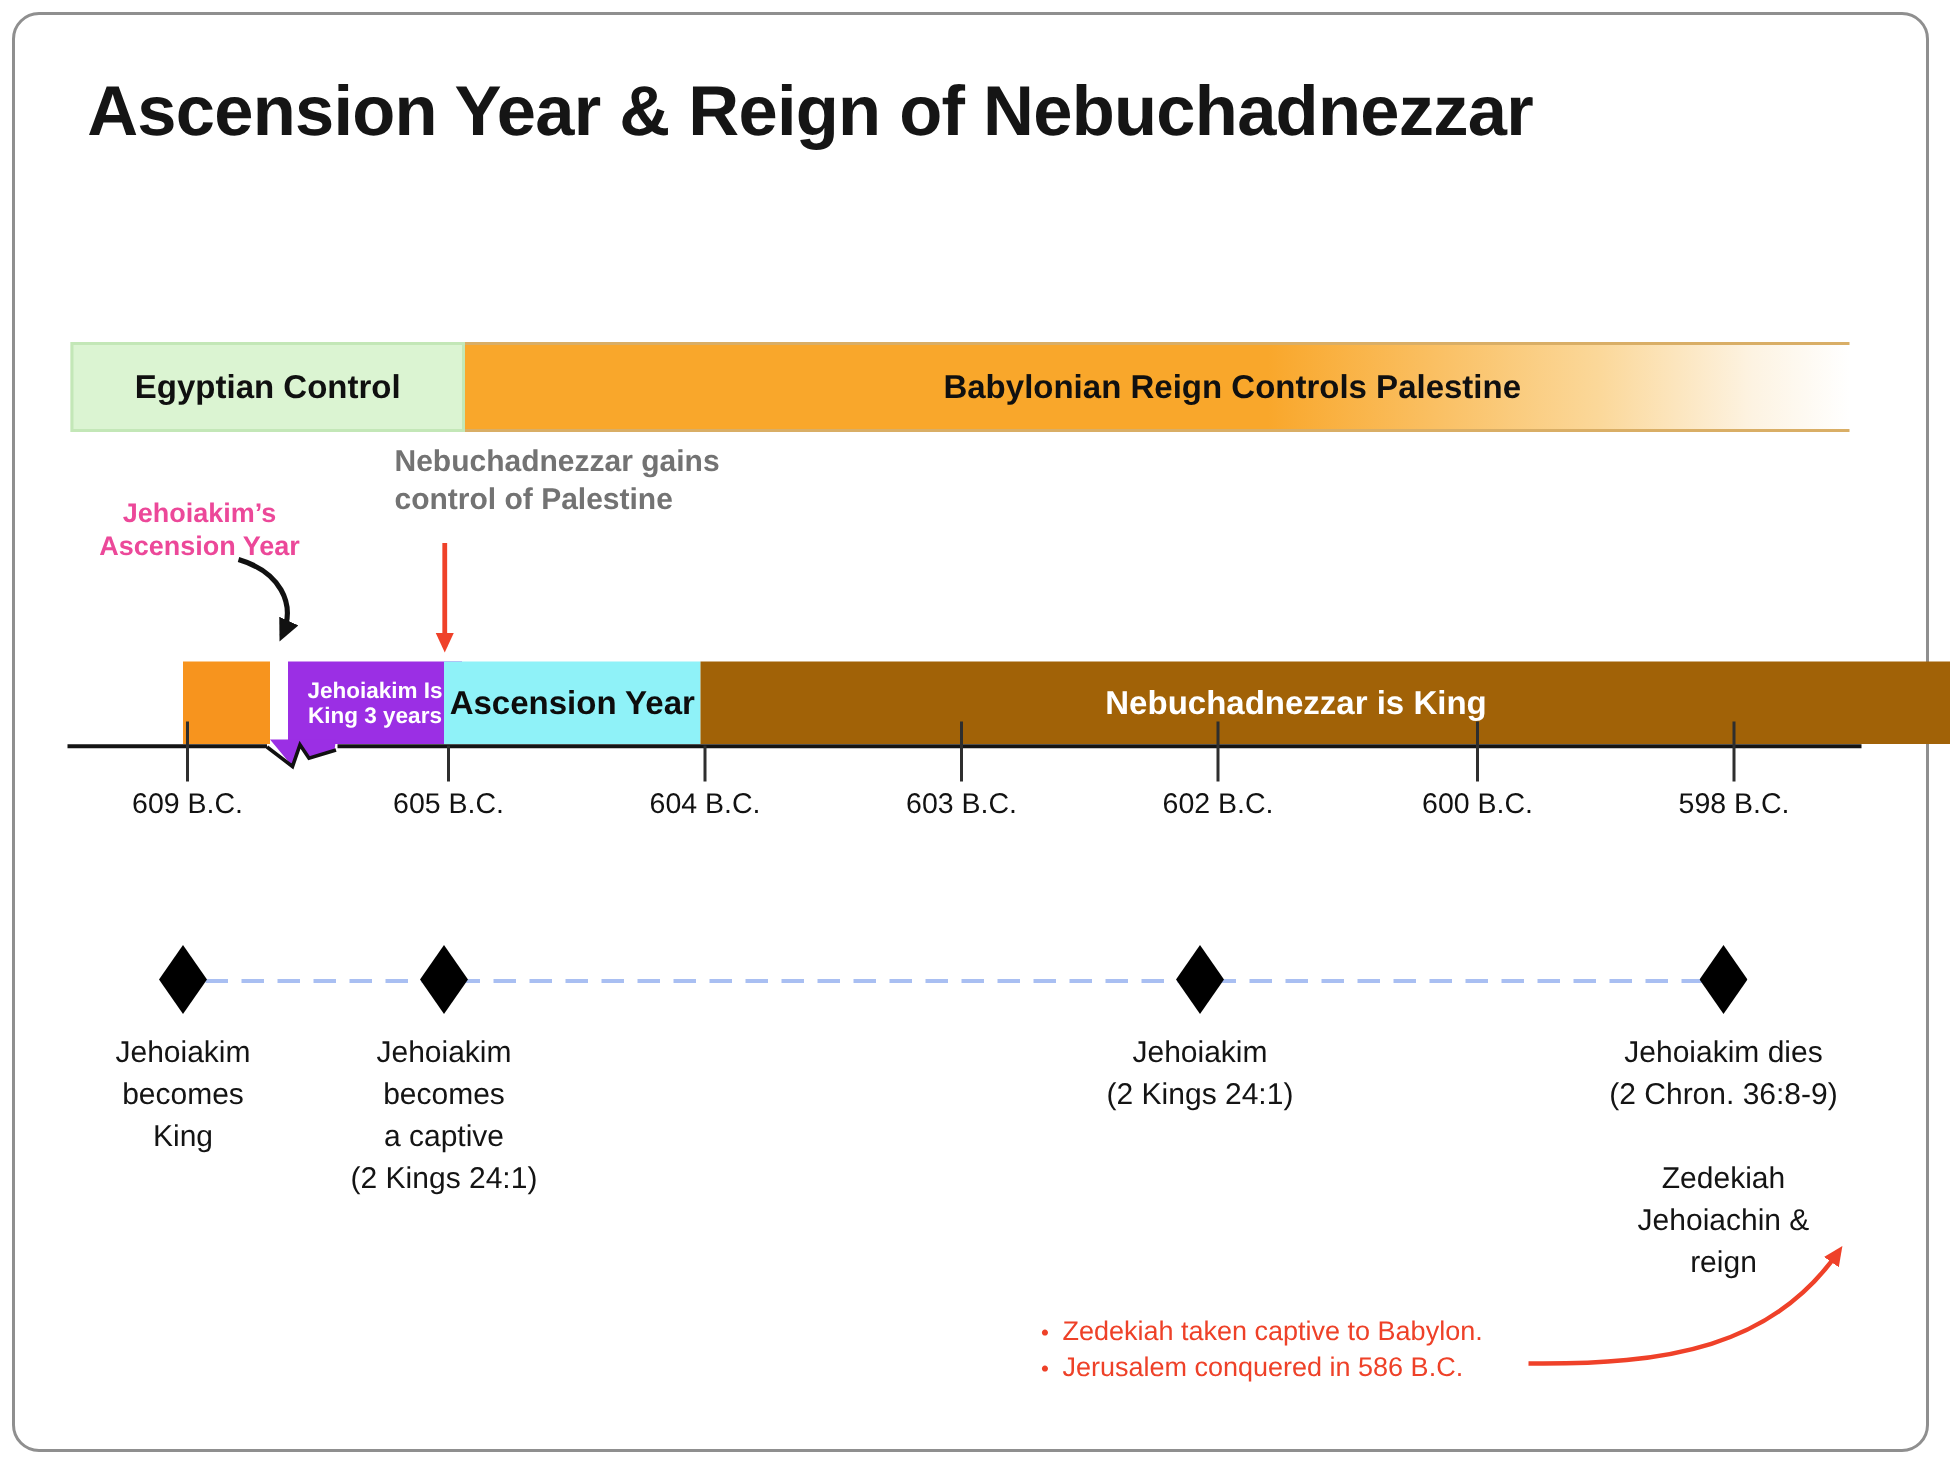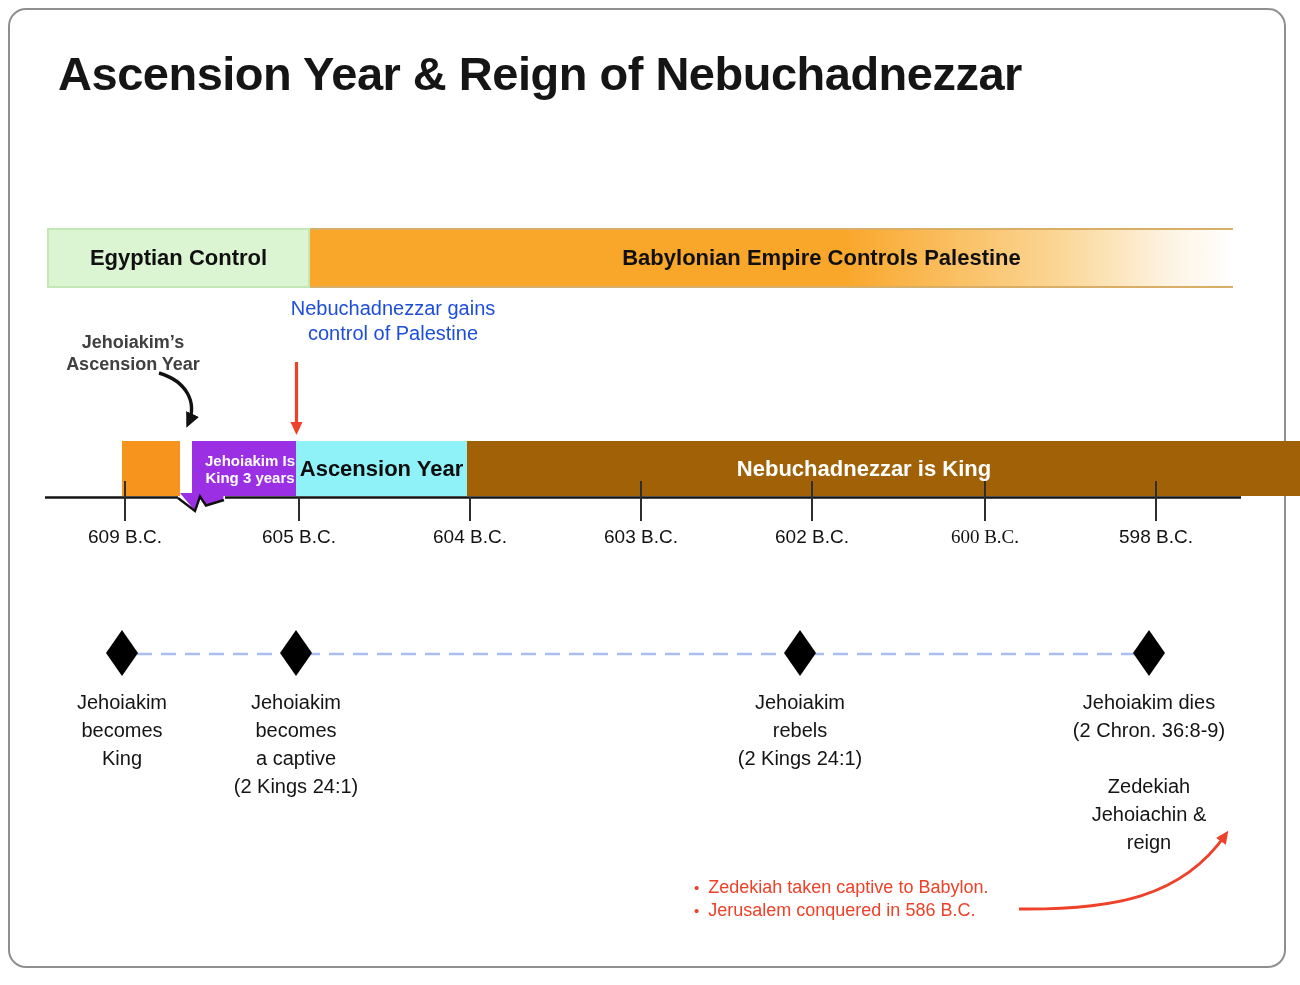--- a/index.html
+++ b/index.html
@@ -11,23 +11,23 @@
     color:#151515;letter-spacing:-0.5px;}
   
   .topbar{top:228px;height:60px;box-sizing:border-box;display:flex;align-items:center;}
   .topbar .bar-label{width:100%;text-align:center;font-size:22px;font-weight:700;color:#101010;}
   .bar-egypt{left:47px;width:263px;background:#dbf4d2;border:2px solid #c3e7b7;}
   .bar-babylon{left:310px;width:923px;border-top:2px solid #d9ae66;border-bottom:2px solid #d9ae66;
     background:linear-gradient(90deg,#f9a72b 0%,#f9a72b 58%,#fbd89a 82%,#fdf3e2 93%,#ffffff 100%);}
   .bar-babylon .bar-label{padding-left:100px;}
   
   .ann-jehoiakim{left:43px;top:331px;width:180px;text-align:center;font-size:18px;font-weight:700;
-    line-height:22px;color:#404040;}
-  .ann-nebu{left:263px;top:296px;width:260px;text-align:center;font-size:20px;font-weight:400;
-    line-height:25px;color:#1d4ed8;}
+    line-height:22px;color:#ec4899;}
+  .ann-nebu{left:263px;top:296px;width:260px;text-align:left;font-size:20px;font-weight:700;
+    line-height:25px;color:#737373;}
   
   .segment{position:absolute;top:441px;height:55px;display:flex;flex-direction:column;
     align-items:center;justify-content:center;box-sizing:border-box;}
   .seg-jehoiakim-king{font-size:15px;font-weight:700;color:#ffffff;line-height:17px;text-align:center;margin-left:12px;}
   .seg-ascension-year{font-size:22px;font-weight:700;color:#0d0d0d;}
   .seg-nebuchadnezzar-king{font-size:22px;font-weight:700;color:#ffffff;padding-right:44px;}
   
   .tick-line{position:absolute;width:2px;background:#2e2e2e;}
   .tick-label{position:absolute;top:526px;width:110px;text-align:center;font-size:19px;color:#121212;}
   
@@ -46,21 +46,21 @@
 <body>
 
 <div class="abs card"></div>
 
 <div class="abs title">Ascension Year &amp; Reign of Nebuchadnezzar</div>
 
 <div class="abs topbar bar-egypt">
   <div class="bar-label">Egyptian Control</div>
 </div>
 <div class="abs topbar bar-babylon">
-  <div class="bar-label">Babylonian Empire Controls Palestine</div>
+  <div class="bar-label">Babylonian Reign Controls Palestine</div>
 </div>
 
 <div class="abs ann-jehoiakim">
     <div>Jehoiakim’s</div>
     <div>Ascension Year</div>
   </div>
 <div class="abs ann-nebu">
     <div>Nebuchadnezzar gains</div>
     <div>control of Palestine</div>
   </div>
@@ -113,21 +113,21 @@
     <div>
     <div class="tick-line" style="left: 640px; top: 481px; height: 40px;"></div>
     <div class="tick-label" style="left: 586px;">603 B.C.</div>
   </div>
     <div>
     <div class="tick-line" style="left: 811px; top: 481px; height: 40px;"></div>
     <div class="tick-label" style="left: 757px;">602 B.C.</div>
   </div>
     <div>
     <div class="tick-line" style="left: 984px; top: 481px; height: 40px;"></div>
-    <div class="tick-label" style="left: 930px; font-family: Liberation Serif, serif;">600 B.C.</div>
+    <div class="tick-label" style="left: 930px;">600 B.C.</div>
   </div>
     <div>
     <div class="tick-line" style="left: 1155px; top: 481px; height: 40px;"></div>
     <div class="tick-label" style="left: 1101px;">598 B.C.</div>
   </div>
   </div>
 <div id="events">
     <div>
     <svg class="event-diamond" viewBox="0 0 32 46" style="left: 106px;">
       <polygon points="16,0 32,23 16,46 0,23" fill="#000000"></polygon>
@@ -148,21 +148,20 @@
         <div>a captive</div>
         <div>(2 Kings 24:1)</div>
       </div>
   </div>
     <div>
     <svg class="event-diamond" viewBox="0 0 32 46" style="left: 784px;">
       <polygon points="16,0 32,23 16,46 0,23" fill="#000000"></polygon>
     </svg>
     <div class="event-label" style="left: 675px;">
         <div>Jehoiakim</div>
-        <div>rebels</div>
         <div>(2 Kings 24:1)</div>
       </div>
   </div>
     <div>
     <svg class="event-diamond" viewBox="0 0 32 46" style="left: 1133px;">
       <polygon points="16,0 32,23 16,46 0,23" fill="#000000"></polygon>
     </svg>
     <div class="event-label" style="left: 1024px;">
         <div>Jehoiakim dies</div>
         <div>(2 Chron. 36:8-9)</div>

